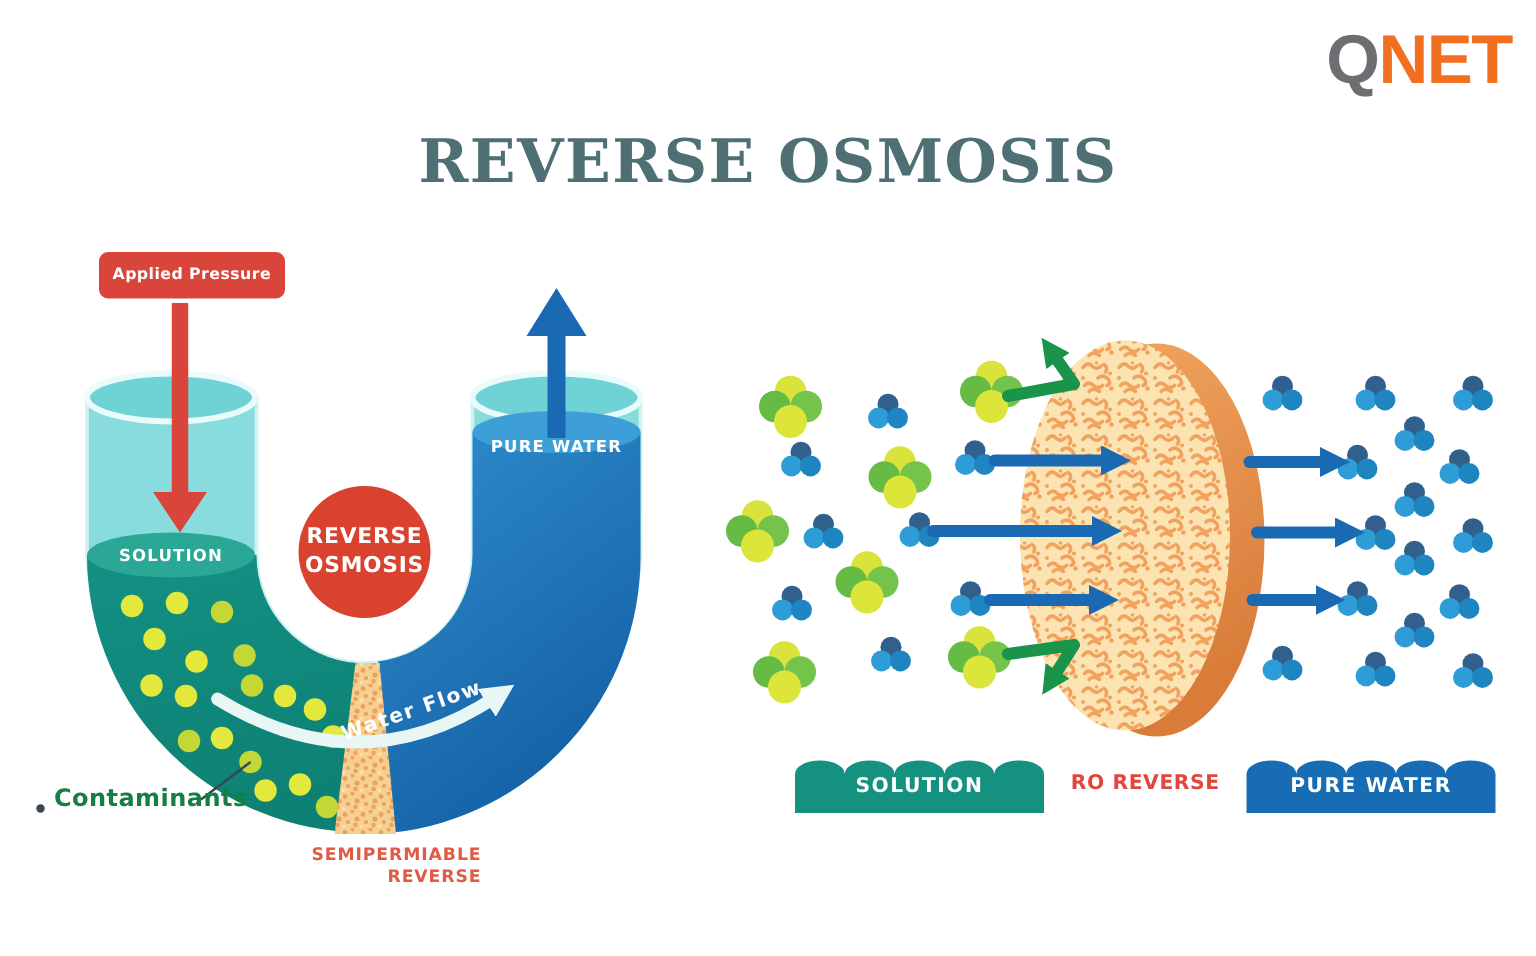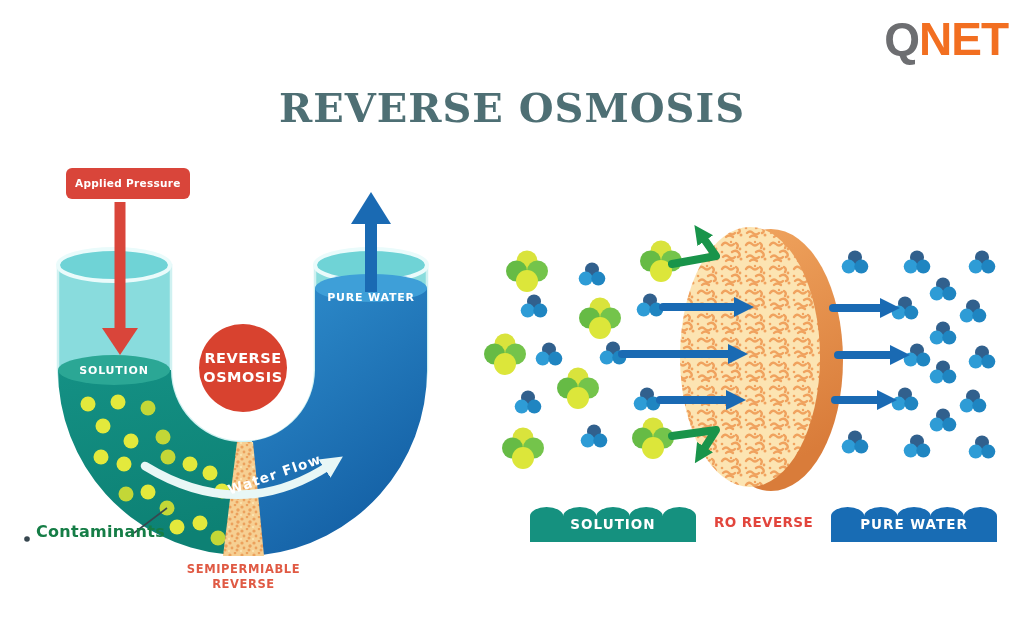--- a/index.html
+++ b/index.html
@@ -16,21 +16,21 @@
   .badge{left:66px;top:168px;height:23px;line-height:23px;padding:4px 9px;background:var(--red,#d9453a);
          border-radius:6px;color:#fff;font-size:10.5px;letter-spacing:.3px;}
   .sol-lbl{left:60px;top:364px;width:108px;text-align:center;color:#fff;font-size:11px;letter-spacing:.8px;}
   .pure-lbl{left:317px;top:291px;width:108px;text-align:center;color:#fff;font-size:11px;letter-spacing:.8px;}
   .ro-circle{left:199px;top:324px;width:88px;height:88px;border-radius:50%;background:var(--ro_circle,#d8422f);
              display:flex;flex-direction:column;align-items:center;justify-content:center;
              color:#fff;font-size:14.5px;line-height:19px;letter-spacing:.5px;text-align:center;}
   .waterflow{left:228px;top:482px;color:#fff;font-size:13.5px;letter-spacing:1.2px;
              transform:rotate(-19deg);transform-origin:left center;}
   .contam{left:36px;top:522px;color:var(--label_green,#157d46);font-size:16px;letter-spacing:.3px;text-align:right;}
-  .semi{left:166px;top:562px;width:155px;text-align:center;color:var(--membrane_label,#e05a44);
+  .semi{left:166px;top:562px;width:155px;text-align:right;color:var(--membrane_label,#e05a44);
         font-size:11.5px;line-height:15px;letter-spacing:.6px;}
   .bannertxt{top:516px;width:166px;text-align:center;color:#fff;font-size:13.5px;letter-spacing:1px;}
   .bt-sol{left:530px;}
   .bt-pure{left:831px;}
   .romem{left:698px;top:514px;width:131px;text-align:center;color:var(--label_red,#e2453c);
          font-size:13.5px;letter-spacing:.4px;}
 </style>
 </head>
 <body>
 

